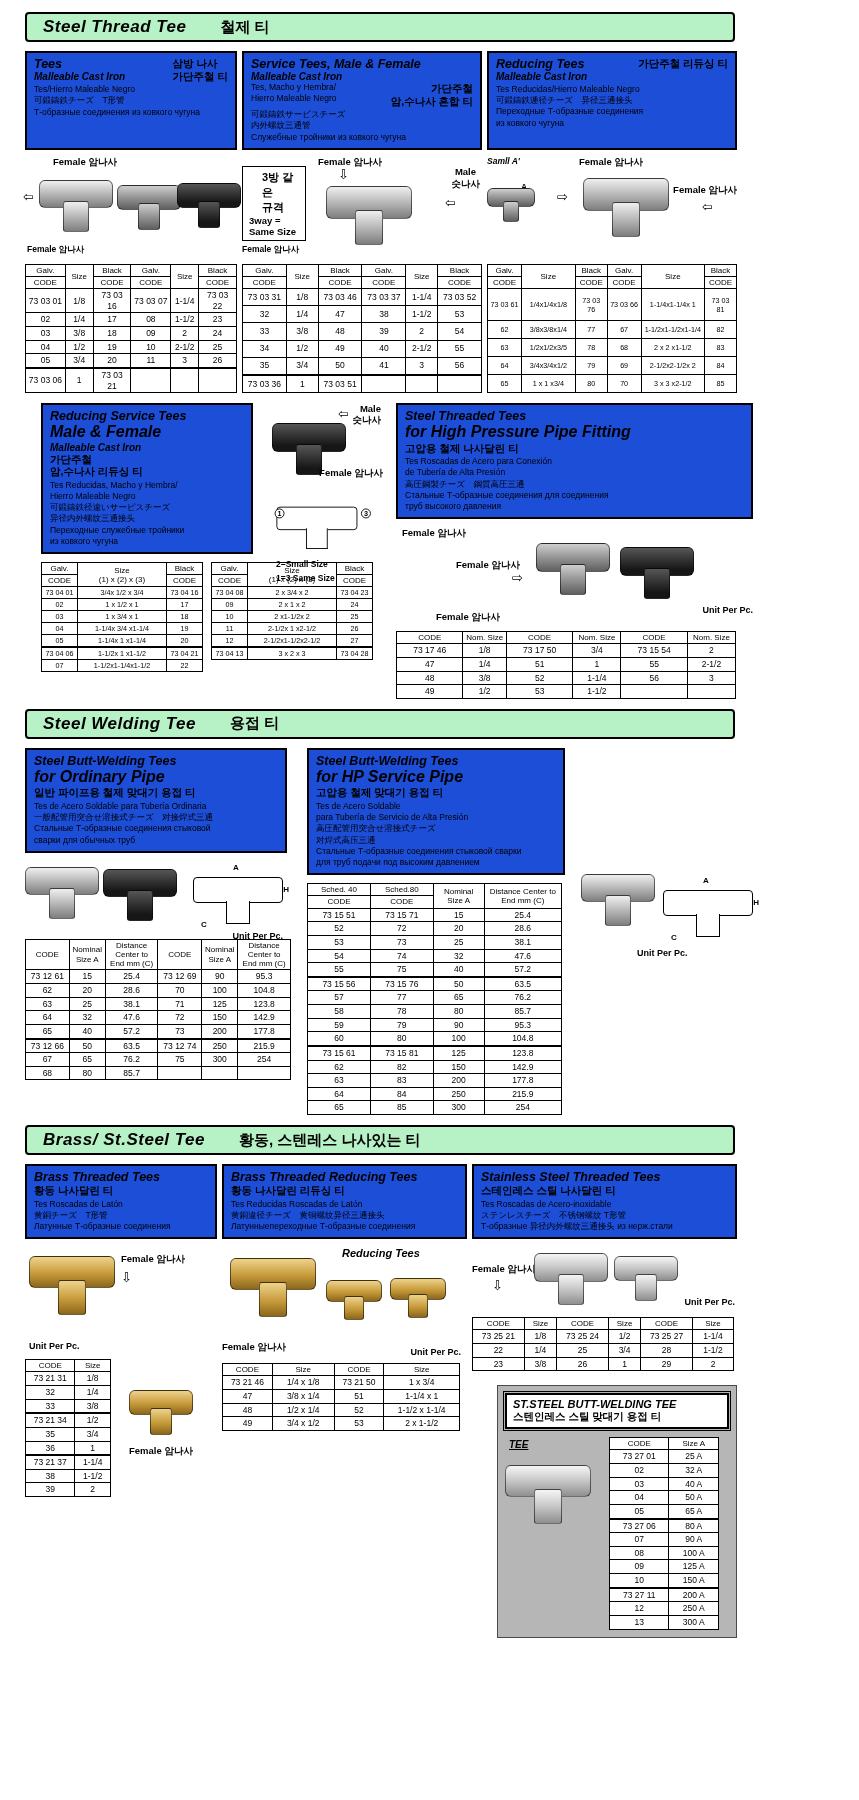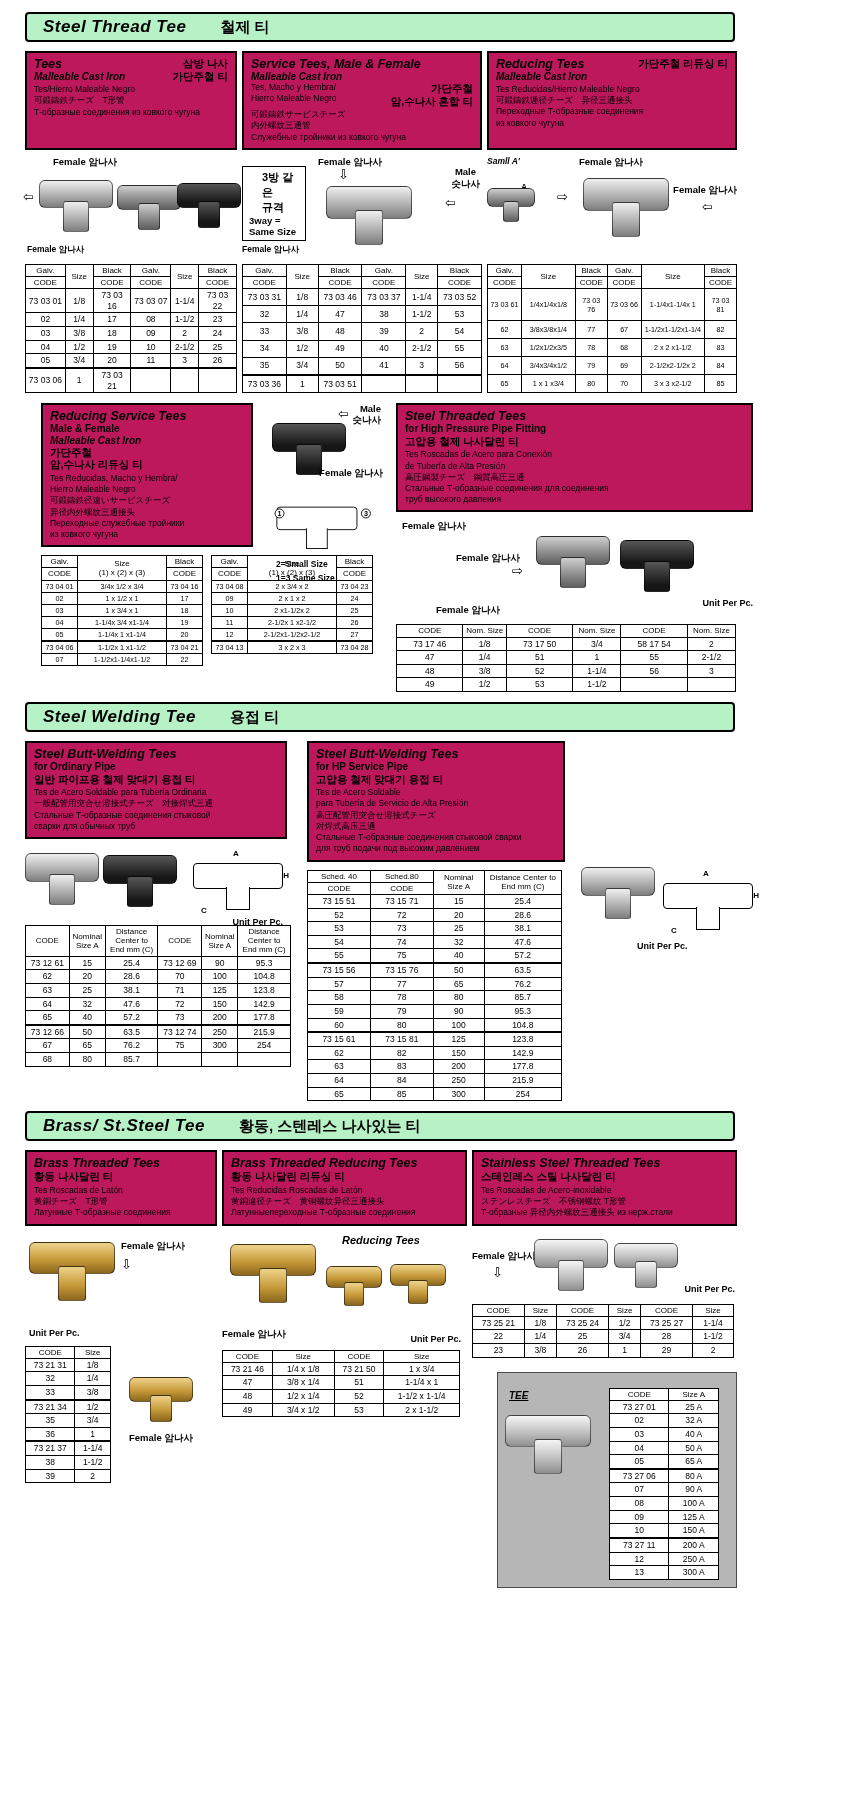--- a/index.html
+++ b/index.html
@@ -10,23 +10,23 @@
   
   .banner{width:710px;height:30px;background:#b7f2c6;border:2px solid #000;border-radius:4px;
           display:flex;align-items:center;gap:34px;padding-left:16px;margin-bottom:9px;}
   .banner .en{font-size:17px;font-weight:bold;font-style:italic;letter-spacing:.5px;}
   .banner .kr{font-size:15px;font-weight:bold;}
 
   .r{display:flex;}
   .g5{gap:5px;} .g8{gap:8px;}
 
   
-  .ib{background:#be185d;border:2px solid #000;padding:4px 7px 5px 7px;}
+  .ib{background:#1d4ed8;border:2px solid #000;padding:4px 7px 5px 7px;}
   .ib .ti{font-size:12.5px;font-weight:bold;font-style:italic;line-height:1.12;}
-  .ib .ti2{font-size:10px;font-weight:bold;line-height:1.15;}
+  .ib .ti2{font-size:16px;font-weight:bold;font-style:italic;line-height:1.15;}
   .ib .sub{font-size:10px;font-weight:bold;font-style:italic;}
   .ib .krb{font-size:10.5px;font-weight:bold;line-height:1.2;}
   .ib .hd{display:flex;justify-content:space-between;align-items:flex-start;}
   .lines{font-size:8.5px;line-height:1.32;margin-top:2px;}
   .lines div{white-space:nowrap;overflow:hidden;}
 
   
   table{border-collapse:collapse;background:#fff;}
   .dt th,.dt td{border:1px solid #000;font-size:8.5px;padding:1px 2px;text-align:center;font-weight:normal;line-height:1.25;}
   .dt th{font-size:8px;line-height:1.15;}
@@ -78,21 +78,21 @@
     <span class="kr">철제 티</span>
   </div>
 
   <div class="r g5">
     <div class="ib" style="width:212px">
       <div class="hd">
         <div>
             <div class="ti">Tees</div>
              <div class="sub">Malleable Cast Iron</div>
           </div>
-        <div class="krb" style="text-align:right">
+        <div class="krb" style="text-align:left">
           <div>삼방 나사</div>
           <div>가단주철 티</div>
         </div>
       </div>
       <div class="lines">
           <div>Tes/Hierro Maleable Negro</div>
           <div>可鍛鑄鉄チーズ　T形管</div>
           <div>Т-образные соединения из ковкого чугуна</div>
         </div>
     </div>
@@ -601,21 +601,21 @@
             <th>CODE</th>
             <th>Nom. Size</th>
           </tr>
         </thead>
         <tbody>
             <tr>
               <td>73 17 46</td>
               <td>1/8</td>
               <td>73 17 50</td>
               <td>3/4</td>
-              <td>58 17 54</td>
+              <td>73 15 54</td>
               <td>2</td>
             </tr>
             <tr>
               <td>47</td>
               <td>1/4</td>
               <td>51</td>
               <td>1</td>
               <td>55</td>
               <td>2-1/2</td>
             </tr>
@@ -1099,20 +1099,24 @@
               <td>3/8</td>
               <td>26</td>
               <td>1</td>
               <td>29</td>
               <td>2</td>
             </tr>
           </tbody>
       </table>
 
       <div class="graybox" style="position:absolute;right:0;top:140px">
+        <div class="gb-title">
+          <div class="t1">ST.STEEL BUTT-WELDING TEE</div>
+          <div class="t2">스텐인레스 스틸 맞대기 용접 티</div>
+        </div>
         <div class="gb-body">
           <div class="gb-left">
             <div class="gb-tee-lbl">TEE</div>
             <div class="tee sst t84"></div>
           </div>
           <table class="dt" style="width:110px;align-self:flex-start">
             <colgroup>
                 <col style="width:60px">
                 <col style="width:50px">
               </colgroup>

